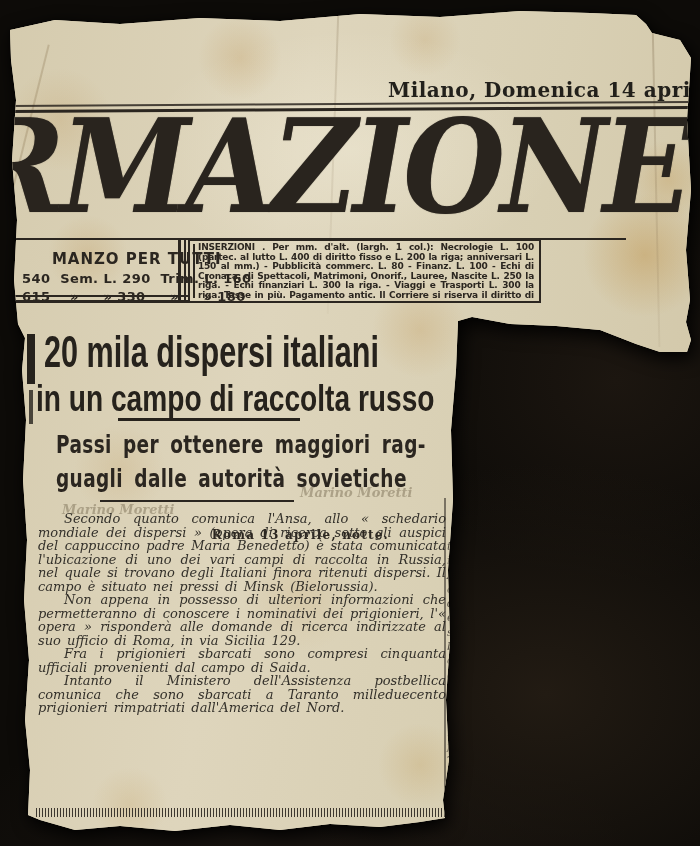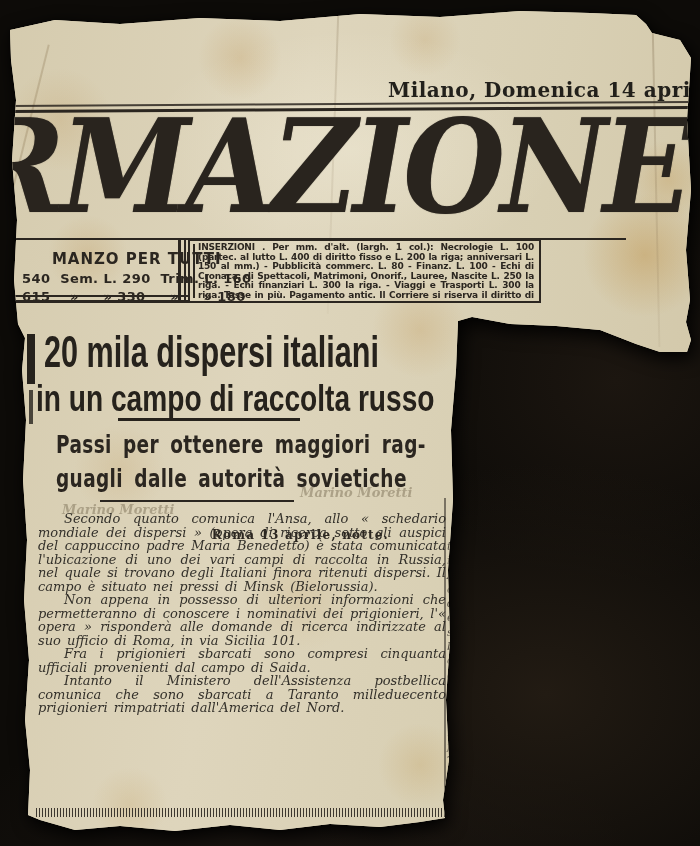--- a/index.html
+++ b/index.html
@@ -130,21 +130,21 @@
       <div class="deck deck-2">guagli dalle autorità sovietiche</div>
       <div class="deck-rule"></div>
 
       <div class="ghost ghost-left">Marino Moretti</div>
       <div class="ghost ghost-right">Marino Moretti</div>
 
       <div class="art-dateline">Roma 13 aprile, notte.</div>
 
       <div class="body-copy">
         <p>Secondo quanto comunica l'Ansa, allo « schedario mondiale dei dispersi » (opera di ricerca sotto gli auspici del cappuccino padre Maria Benedetto) è stata comunicata l'ubicazione di uno dei vari campi di raccolta in Russia, nel quale si trovano degli Italiani finora ritenuti dispersi. Il campo è situato nei pressi di Minsk (Bielorussia).</p>
-        <p>Non appena in possesso di ulteriori informazioni che permetteranno di conoscere i nominativi dei prigionieri, l'« opera » risponderà alle domande di ricerca indirizzate al suo ufficio di Roma, in via Sicilia 101.</p>
+        <p>Non appena in possesso di ulteriori informazioni che permetteranno di conoscere i nominativi dei prigionieri, l'« opera » risponderà alle domande di ricerca indirizzate al suo ufficio di Roma, in via Sicilia 129.</p>
         <p>Fra i prigionieri sbarcati sono compresi cinquanta ufficiali provenienti dal campo di Saida.</p>
         <p>Intanto il Ministero dell'Assistenza postbellica comunica che sono sbarcati a Taranto milleduecento prigionieri rimpatriati dall'America del Nord.</p>
       </div>
 
       <div class="col-rule"></div>
       <div class="edge-letters">t
 i
 A
 ò
 d

